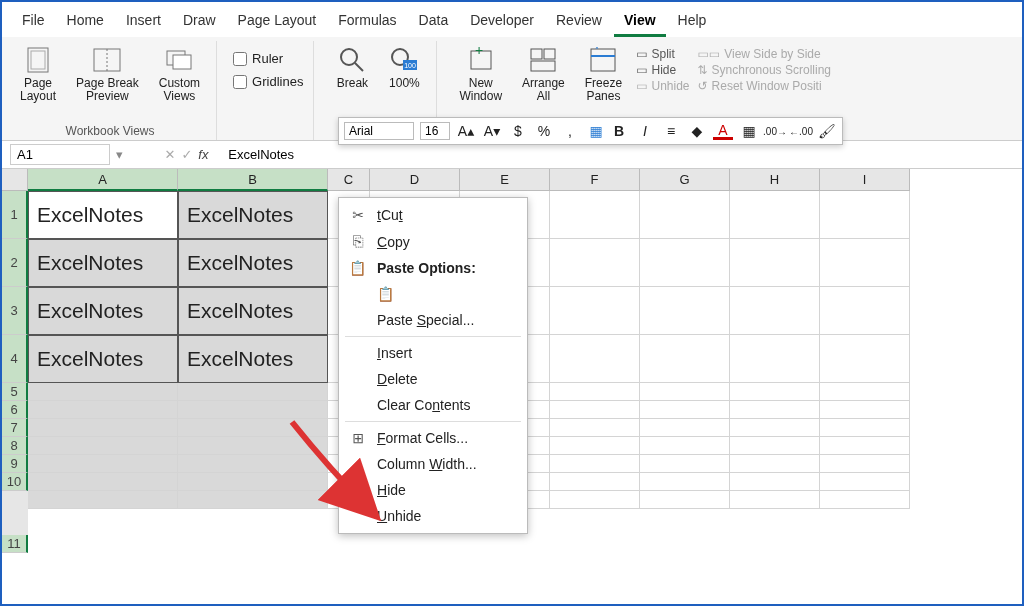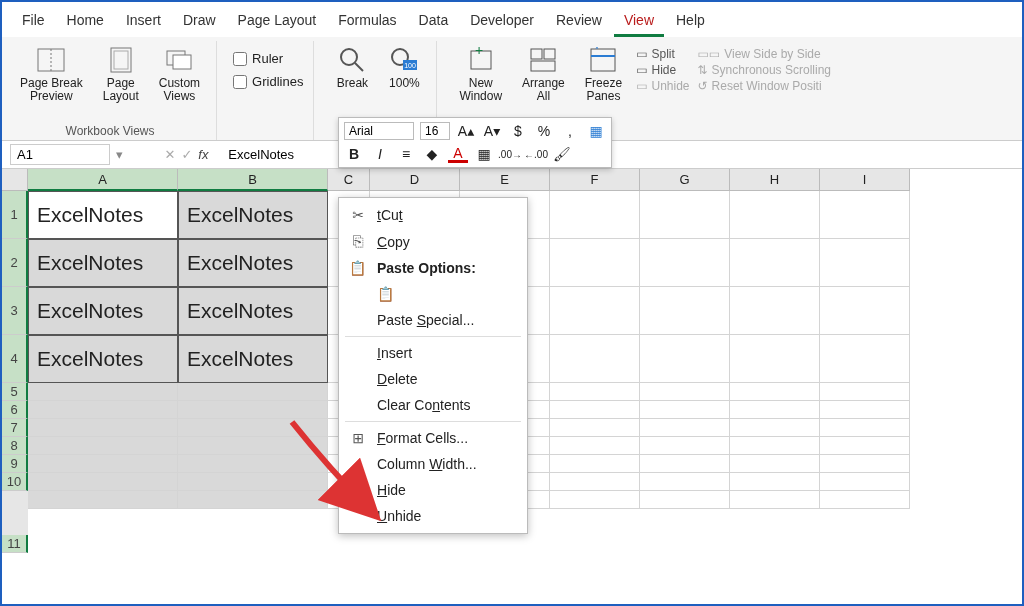--- a/index.html
+++ b/index.html
@@ -1,21 +1,21 @@
 <!DOCTYPE html>
 <html><head>
 <meta charset="utf-8">
 <style>
 * { box-sizing: border-box; margin: 0; padding: 0; font-family: 'Segoe UI', Tahoma, sans-serif; }
 body { width: 1024px; height: 606px; overflow: hidden; background: #fff; border: 2px solid #1e5fbf; font-size: 13px; color: #222; position: relative; }
 
 
 .tabs { display: flex; gap: 2px; padding: 4px 10px 0 10px; background: #fff; }
 .tab { padding: 6px 10px; cursor: pointer; font-size: 14px; color: #333; }
-.tab.active { border-bottom: 3px solid #107c41; color: #b91c1c; }
+.tab.active { border-bottom: 3px solid #107c41; color: #000000; font-weight: bold; }
 
 
 .ribbon { display: flex; background: #f5f5f5; border-bottom: 1px solid #ccc; height: 104px; padding: 4px 8px 0 8px; gap: 12px; overflow: hidden; }
 .group { display: flex; flex-direction: column; justify-content: flex-start; border-right: 1px solid #ddd; padding: 0 10px 2px 4px; }
 .group:last-child { border-right: none; }
 .group-body { display: flex; align-items: flex-start; gap: 8px; flex: 1; }
 .group-label { text-align: center; font-size: 12px; color: #555; padding-top: 2px; }
 .vbtn { display: flex; flex-direction: column; align-items: center; gap: 2px; padding: 4px 6px; cursor: pointer; font-size: 12px; text-align: center; line-height: 1.1; }
 .vbtn .icon { width: 32px; height: 30px; display: flex; align-items: center; justify-content: center; }
 .vbtn.active { background: #e0e0e0; border: 1px solid #aaa; border-radius: 2px; }
@@ -41,21 +41,21 @@
 .colhdr.sel { background: #c6e0c6; border-bottom: 2px solid #107c41; }
 .rowhdr { text-align: center; border-right: 1px solid #bbb; border-bottom: 1px solid #ccc; font-size: 13px; display: flex; align-items: center; justify-content: center; color: #444; }
 .rowhdr.sel { background: #c6e0c6; border-right: 2px solid #107c41; }
 .cells { position: relative; }
 .row-cells { display: flex; }
 .cell { border-right: 1px solid #d4d4d4; border-bottom: 1px solid #d4d4d4; font-size: 21px; padding: 6px 8px; display: flex; align-items: center; }
 .cell.sel { background: #d9d9d9; }
 .cell.databorder { border: 1px solid #555; }
 
 
-.mini-toolbar { position: absolute; background: #fff; border: 1px solid #bbb; box-shadow: 0 2px 6px rgba(0,0,0,0.2); padding: 3px 5px; display: flex; flex-direction: column; gap: 3px; font-size: 13px; }
+.mini-toolbar { position: absolute; background: #fff; border: 1px solid #bbb; box-shadow: 0 2px 6px rgba(0,0,0,0.2); padding: 3px 5px; display: flex; flex-direction: row; gap: 3px; font-size: 13px; }
 .mini-row { display: flex; align-items: center; gap: 6px; }
 .mini-sel { border: 1px solid #bbb; padding: 1px 4px; font-size: 12px; }
 .mini-btn { width: 20px; height: 20px; display: flex; align-items: center; justify-content: center; cursor: pointer; font-size: 14px; }
 
 
 .ctx-menu { position: absolute; background: #fff; border: 1px solid #bbb; box-shadow: 0 2px 8px rgba(0,0,0,0.25); width: 190px; padding: 4px 0; font-size: 14px; }
 .ctx-item { display: flex; align-items: center; gap: 10px; padding: 5px 12px 5px 10px; cursor: pointer; }
 .ctx-icon { width: 18px; display: flex; justify-content: center; font-size: 14px; color: #555; }
 .ctx-sep { height: 1px; background: #ddd; margin: 3px 6px; }
 .ctx-bold { font-weight: 600; }
@@ -82,37 +82,37 @@
   <div class="tab active">View</div>
   <div class="tab">Help</div>
 </div>
 
 <div class="ribbon">
 
   <div class="group">
     <div class="group-body">
       <div class="vbtn">
         <span class="icon">
+            <svg width="22" height="26">
+              <rect x="1" y="1" width="20" height="24" fill="none" stroke="#777"></rect>
+              <rect x="4" y="4" width="14" height="18" fill="none" stroke="#aaa"></rect>
+            </svg>
+          </span>
+        <span style="white-space:pre">Page
+Layout</span>
+      </div>
+      <div class="vbtn">
+        <span class="icon">
             <svg width="28" height="24">
               <rect x="1" y="1" width="26" height="22" fill="none" stroke="#777"></rect>
               <line x1="14" y1="1" x2="14" y2="23" stroke="#777" stroke-dasharray="2"></line>
             </svg>
           </span>
         <span style="white-space:pre">Page Break
 Preview</span>
-      </div>
-      <div class="vbtn">
-        <span class="icon">
-            <svg width="22" height="26">
-              <rect x="1" y="1" width="20" height="24" fill="none" stroke="#777"></rect>
-              <rect x="4" y="4" width="14" height="18" fill="none" stroke="#aaa"></rect>
-            </svg>
-          </span>
-        <span style="white-space:pre">Page
-Layout</span>
       </div>
       <div class="vbtn">
         <span class="icon">
             <svg width="26" height="24">
               <rect x="1" y="3" width="18" height="14" fill="none" stroke="#777"></rect>
               <rect x="7" y="7" width="18" height="14" fill="#fff" stroke="#777"></rect>
             </svg>
           </span>
         <span style="white-space:pre">Custom
 Views</span>

